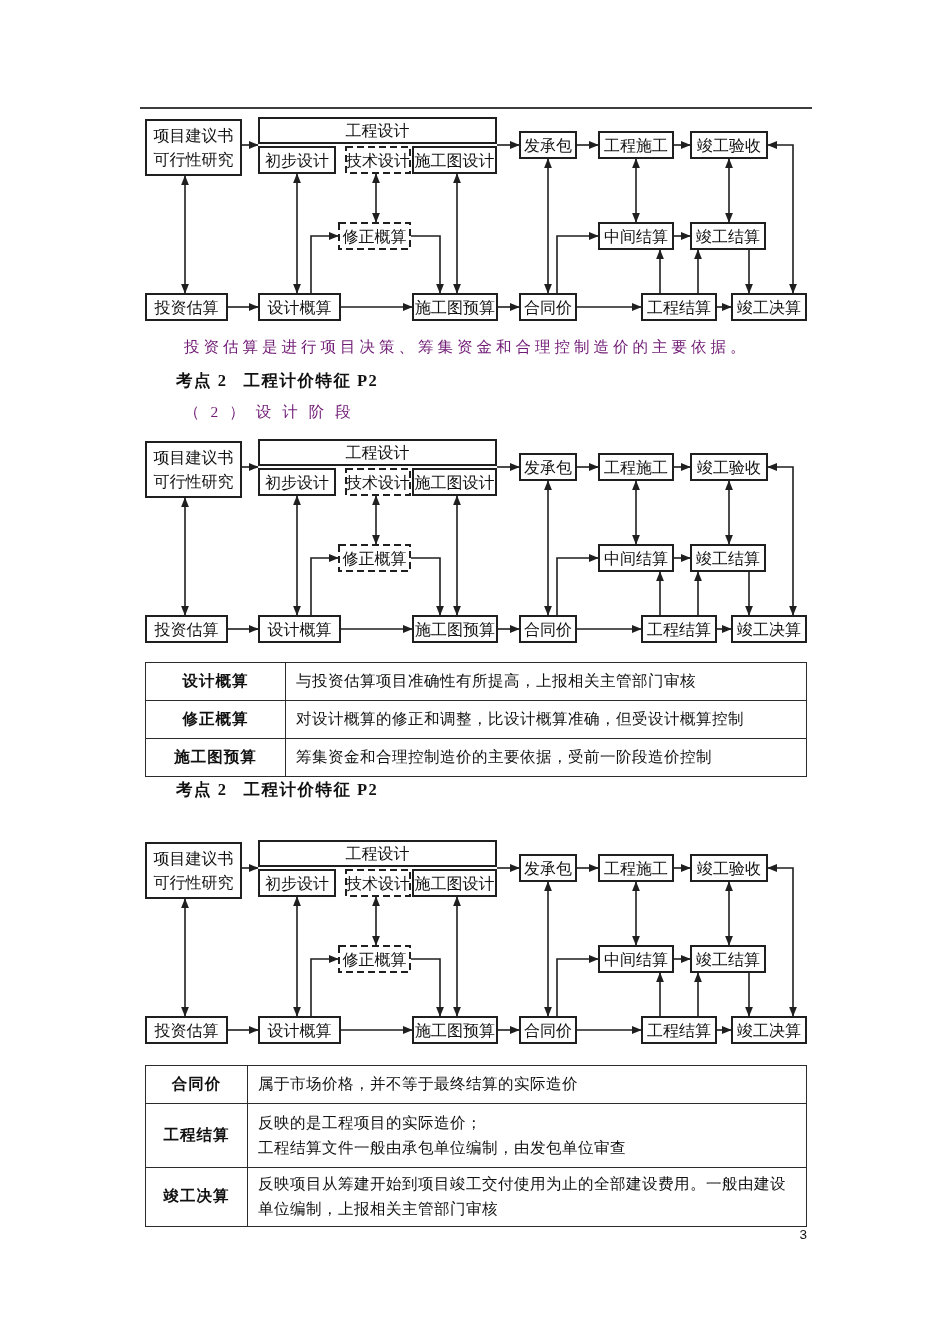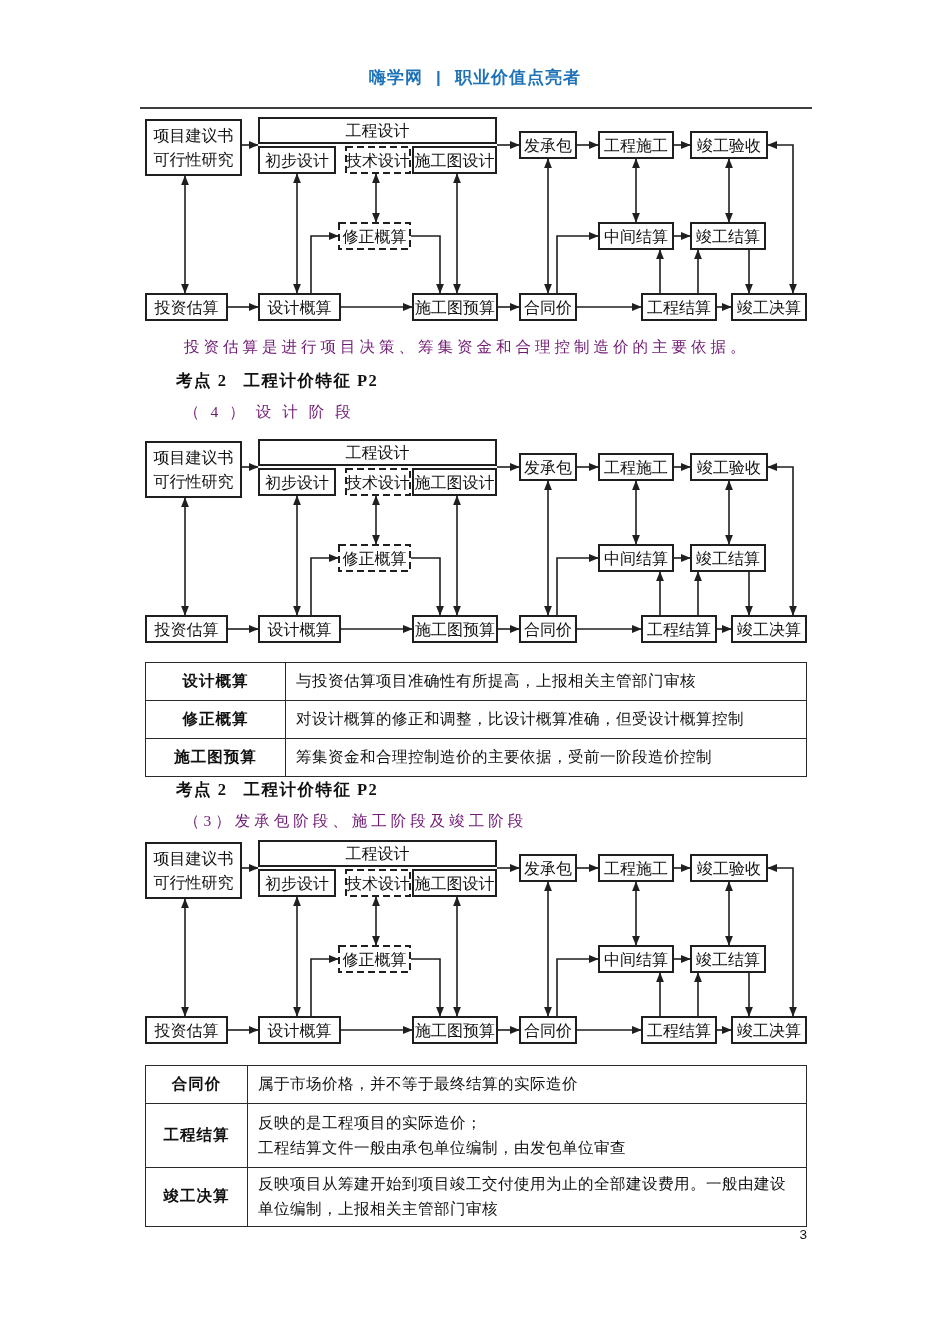--- a/index.html
+++ b/index.html
@@ -60,23 +60,20 @@
   .page-number {
     position:absolute; left:145px; top:1227px; width:662px; text-align:right;
     font-size:13.5px; font-family:"Liberation Sans","DejaVu Sans",sans-serif; color:#111;
   }
 </style>
 </head>
 <body>
 
 <div class="page">
 
-  <div class="doc-header">
-    <span>嗨学网</span><span class="sep">|</span><span>职业价值点亮者</span>
-  </div>
   <div class="header-rule"></div>
 
   <div class="diagram" id="diagram1"><svg viewBox="0 0 662 212" width="662" height="212" class="flow-svg">
         <defs>
           <marker id="ah-d1" viewBox="0 0 10 8" refX="9.3" refY="4" markerWidth="10" markerHeight="8" markerUnits="userSpaceOnUse" orient="auto-start-reverse">
             <path d="M0,0 L10,4 L0,8 z" fill="#1f1f1f"></path>
           </marker>
         </defs>
         <g>
           <rect x="1" y="5" width="95" height="55" class="box"></rect>
@@ -170,21 +167,21 @@
         <polyline points="553,178 553,135" class="conn" marker-end="url(#ah-d1)"></polyline>
         <polyline points="604,135 604,178" class="conn" marker-end="url(#ah-d1)"></polyline>
         <polyline points="623,30 648,30 648,178" class="conn" marker-end="url(#ah-d1)" marker-start="url(#ah-d1)"></polyline>
       </svg></div>
 
   <div class="para" id="intro-note">投资估算是进行项目决策、筹集资金和合理控制造价的主要依据。</div>
 
   <div class="kaodian" id="heading1">
     <span class="tag">考点 2</span><span>工程计价特征 P2</span>
   </div>
-  <div class="para" id="sub1">（4）设计阶段</div>
+  <div class="para" id="sub1">（2）设计阶段</div>
 
   <div class="diagram" id="diagram2"><svg viewBox="0 0 662 212" width="662" height="212" class="flow-svg">
         <defs>
           <marker id="ah-d2" viewBox="0 0 10 8" refX="9.3" refY="4" markerWidth="10" markerHeight="8" markerUnits="userSpaceOnUse" orient="auto-start-reverse">
             <path d="M0,0 L10,4 L0,8 z" fill="#1f1f1f"></path>
           </marker>
         </defs>
         <g>
           <rect x="1" y="5" width="95" height="55" class="box"></rect>
           <text text-anchor="middle"><tspan x="48.5" y="20.5" dominant-baseline="central">项目建议书</tspan><tspan x="48.5" y="44.5" dominant-baseline="central">可行性研究</tspan></text>
@@ -292,21 +289,20 @@
     <tr>
       <td class="term">施工图预算</td>
       <td class="desc">筹集资金和合理控制造价的主要依据，受前一阶段造价控制</td>
     </tr>
   </tbody>
     </table>
 
   <div class="kaodian" id="heading2">
     <span class="tag">考点 2</span><span>工程计价特征 P2</span>
   </div>
-  <div class="para" id="sub2">（3）发承包阶段、施工阶段及竣工阶段</div>
 
   <div class="diagram" id="diagram3"><svg viewBox="0 0 662 212" width="662" height="212" class="flow-svg">
         <defs>
           <marker id="ah-d3" viewBox="0 0 10 8" refX="9.3" refY="4" markerWidth="10" markerHeight="8" markerUnits="userSpaceOnUse" orient="auto-start-reverse">
             <path d="M0,0 L10,4 L0,8 z" fill="#1f1f1f"></path>
           </marker>
         </defs>
         <g>
           <rect x="1" y="5" width="95" height="55" class="box"></rect>
           <text text-anchor="middle"><tspan x="48.5" y="20.5" dominant-baseline="central">项目建议书</tspan><tspan x="48.5" y="44.5" dominant-baseline="central">可行性研究</tspan></text>

